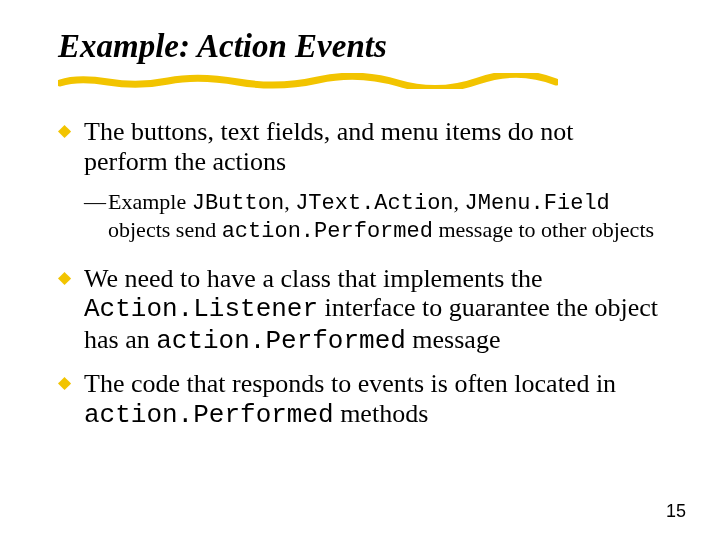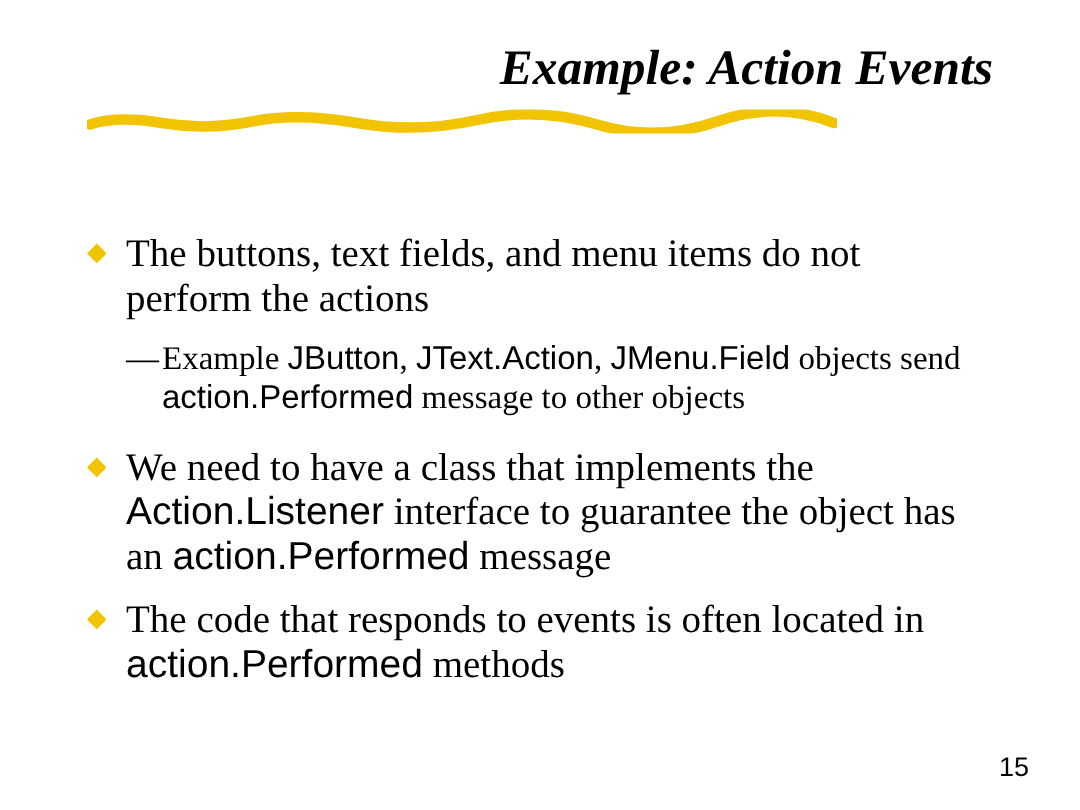--- a/index.html
+++ b/index.html
@@ -10,30 +10,29 @@
     font-family: "Times New Roman", Times, serif;
     position: relative;
     overflow: hidden;
   }
   .slide {
     padding: 28px 58px 0 58px;
   }
   .title {
     font-style: italic;
     font-size: 33px;
-    text-align: right;
+    text-align: left;
     color: #000;
     margin-bottom: 8px;
   }
   .underline {
     margin: 0 auto 24px auto;
   }
   .bullets {
     list-style: none;
-    margin-top: 36px;
   }
   .bullet-l1 {
     font-size: 26px;
     color: #000;
     line-height: 1.15;
     margin-bottom: 12px;
     padding-left: 26px;
     position: relative;
   }
   .bullet-l1::before {
@@ -52,21 +51,21 @@
     padding-left: 50px;
     position: relative;
   }
   .bullet-l2::before {
     content: "—";
     position: absolute;
     left: 26px;
     top: 0;
     color: #000;
   }
-  .code { font-family: Liberation Sans, sans-serif; }
+  .code { font-family: Liberation Mono, monospace; }
   .pagenum {
     position: absolute;
     right: 34px;
     bottom: 18px;
     font-size: 18px;
     color: #000;
     font-family: Arial, sans-serif;
   }
 </style>
 </head>

